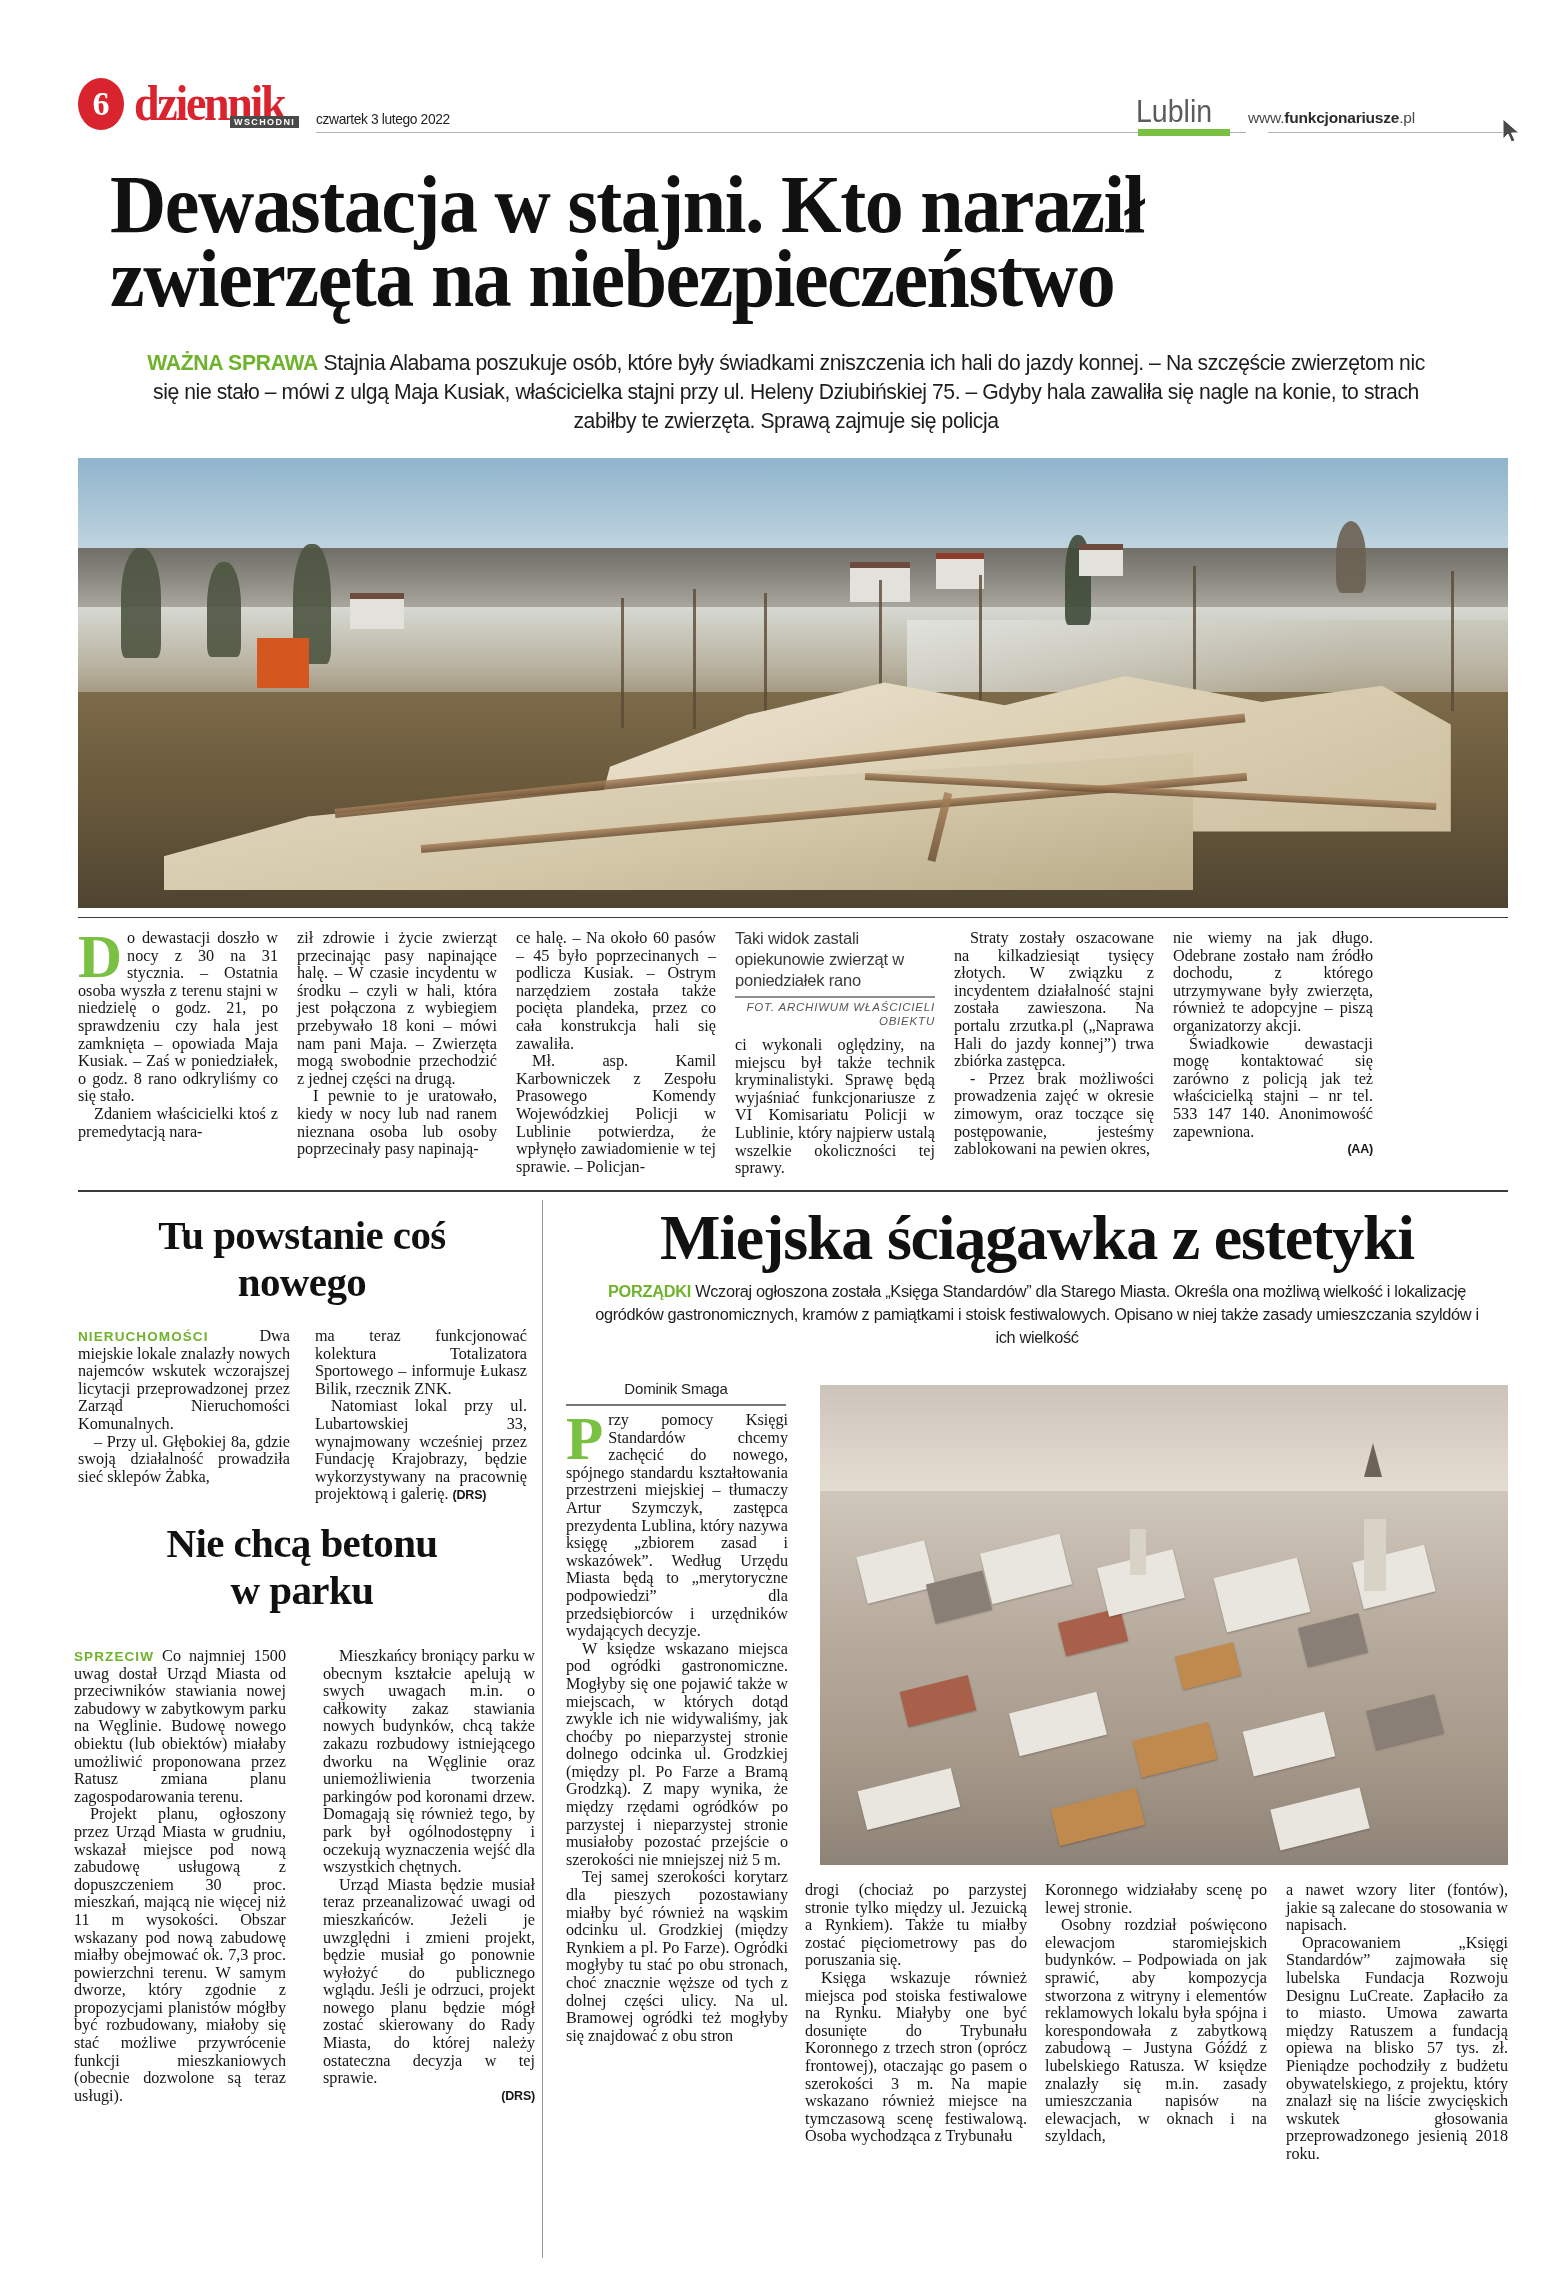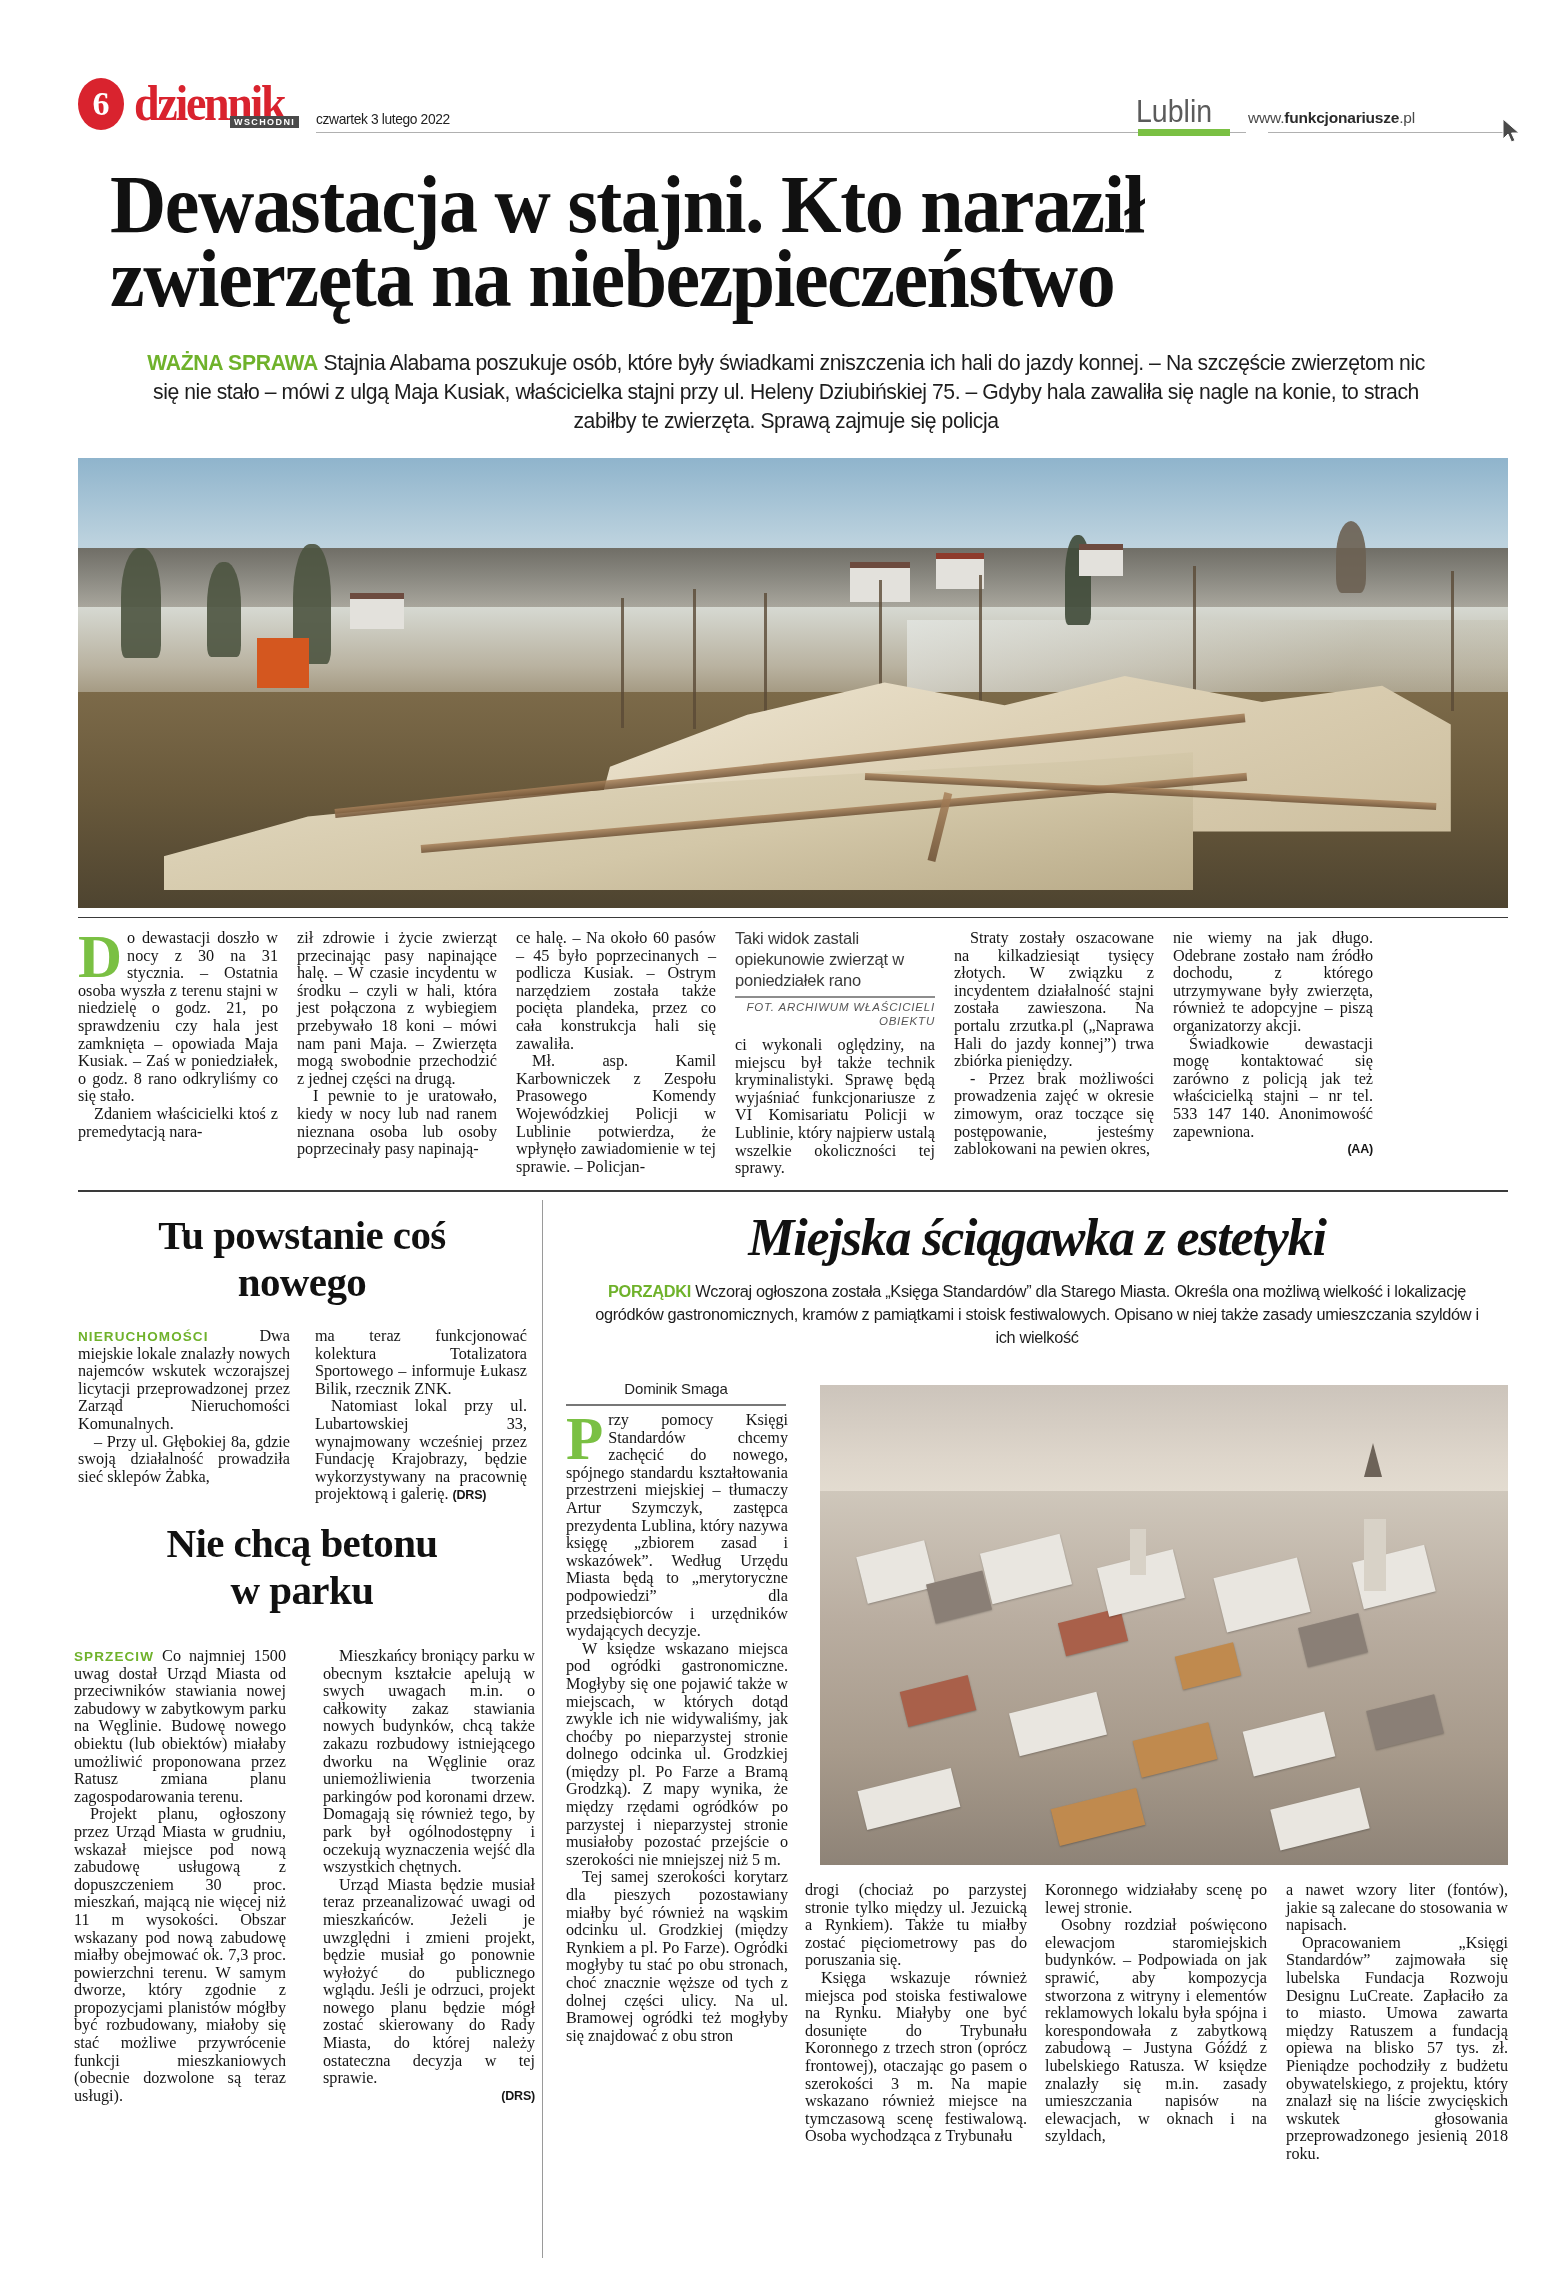--- a/index.html
+++ b/index.html
@@ -332,24 +332,23 @@
     font-weight: bold;
     color: #111;
     text-align: center;
     letter-spacing: -0.6px;
   }
   .sh-left {
     font-size: 41px;
     line-height: 47px;
   }
   .sh-big {
-    font-size: 52px;
+    font-size: 64px;
     line-height: 55px;
     letter-spacing: -1.2px;
-    font-style: italic;
   }
 
   .deck-right {
     position: absolute;
     font-family: "Liberation Sans", sans-serif;
     font-size: 17.2px;
     line-height: 23px;
     color: #1d1d1d;
     text-align: center;
     letter-spacing: -0.35px;
@@ -505,21 +504,21 @@
 
   <div class="photo-caption" style="left:735px; top:928px; width:200px;">Taki widok zastali opiekunowie zwierząt w poniedziałek rano</div>
   <div class="caption-rule" style="left:735px; top:996px; width:200px;"></div>
   <div class="photo-credit" style="left:735px; top:1000px; width:200px;font-style:italic;">FOT. ARCHIWUM WŁAŚCICIELI OBIEKTU</div>
 
   <div class="col" style="left:735px; top:1037px; width:200px;">
     <p class="noind">ci wykonali oględziny, na miejscu był także technik kryminalistyki. Sprawę będą wyjaśniać funkcjonariusze z VI Komisariatu Policji w Lublinie, który najpierw ustalą wszelkie okoliczności tej sprawy.</p>
   </div>
 
   <div class="col" style="left:954px; top:930px; width:200px;">
-    <p>Straty zostały oszacowane na kilkadziesiąt tysięcy złotych. W związku z incydentem działalność stajni została zawieszona. Na portalu zrzutka.pl („Naprawa Hali do jazdy konnej”) trwa zbiórka pieniędzy.</p>
+    <p>Straty zostały oszacowane na kilkadziesiąt tysięcy złotych. W związku z incydentem działalność stajni została zawieszona. Na portalu zrzutka.pl („Naprawa Hali do jazdy konnej”) trwa zbiórka zastępca.</p>
     <p>- Przez brak możliwości prowadzenia zajęć w okresie zimowym, oraz toczące się postępowanie, jesteśmy zablokowani na pewien okres,</p>
   </div>
 
   <div class="col" style="left:1173px; top:930px; width:200px;">
     <p class="noind">nie wiemy na jak długo. Odebrane zostało nam źródło dochodu, z którego utrzymywane były zwierzęta, również te adopcyjne – piszą organizatorzy akcji.</p>
     <p>Świadkowie dewastacji mogę kontaktować się zarówno z policją jak też właścicielką stajni – nr tel. 533 147 140. Anonimowość zapewniona.</p>
     <p class="sig sig-right">(AA)</p>
   </div>
 
   <div class="hrule thick" style="left:78px; top:1190px; width:1430px;"></div>

